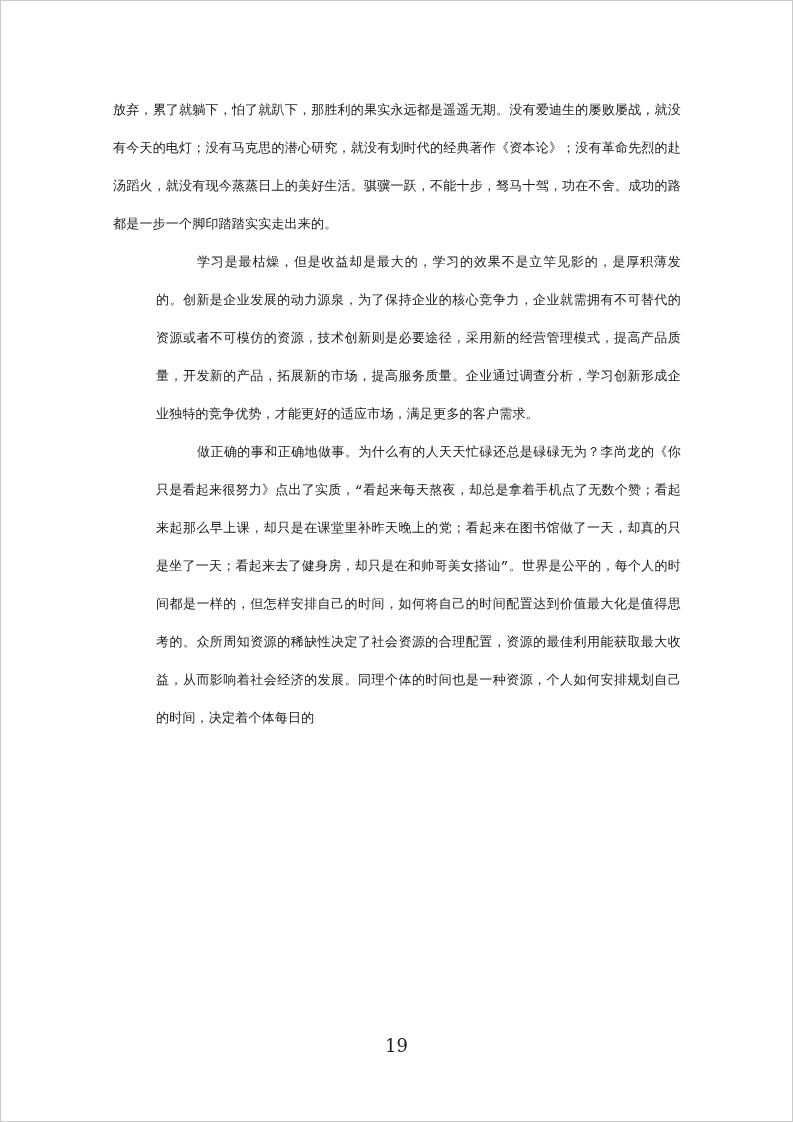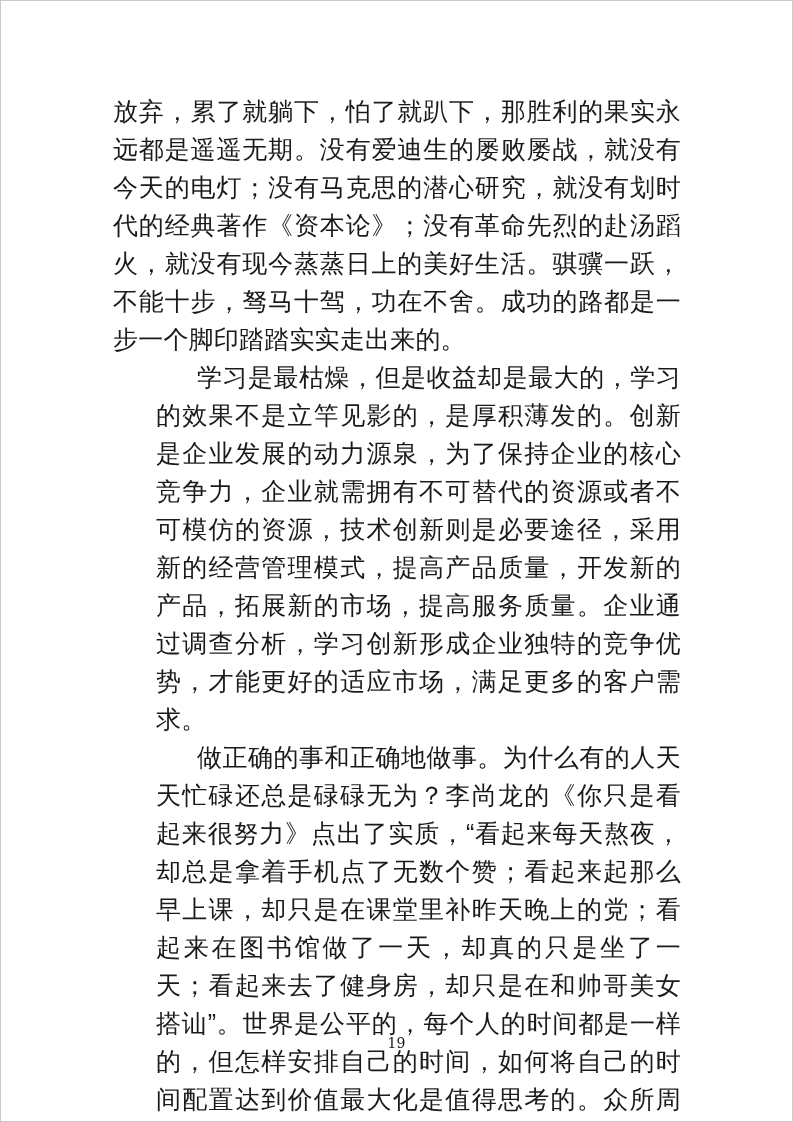--- a/index.html
+++ b/index.html
@@ -29,40 +29,40 @@
     box-sizing: border-box;
     pointer-events: none;
   }
   .content {
     position: absolute;
     left: 113px;
     top: 92px;
     width: 568px;
   }
   .para {
-    font-size: 25px;
+    font-size: 13px;
     line-height: 38px;
     color: #1a1a1a;
     text-align: justify;
     text-justify: inter-ideograph;
     margin: 0;
     letter-spacing: 0.2px;
-    font-family: Liberation Sans, sans-serif;
+    font-family: Liberation Mono, monospace;
   }
   .para.indent {
     text-indent: 41px;
     margin-left: 43px;
   }
   .page-number {
     position: absolute;
     left: 0;
     top: 1035px;
     width: 793px;
     text-align: center;
-    font-size: 14px;
+    font-size: 18px;
     color: #1a1a1a;
     font-family: "DejaVu Serif", "Liberation Serif", serif;
   }
 </style>
 </head>
 <body>
 
 <div class="page">
   <div class="page-border"></div>
 

